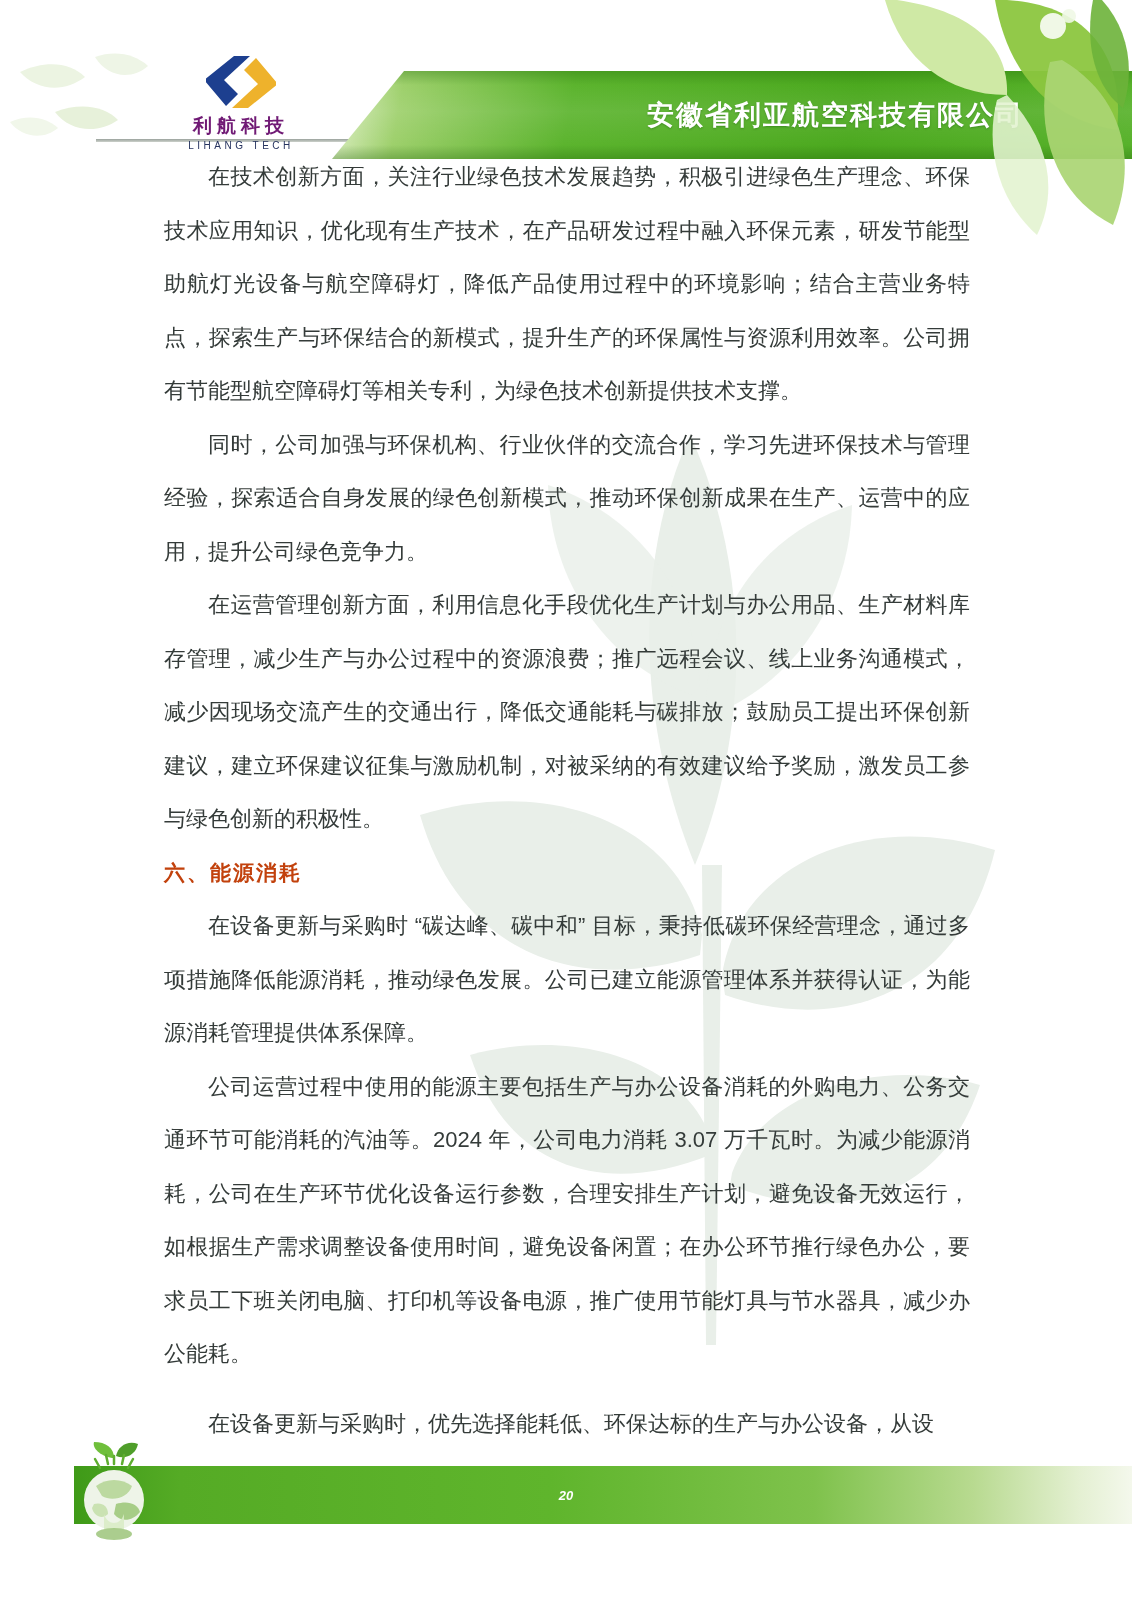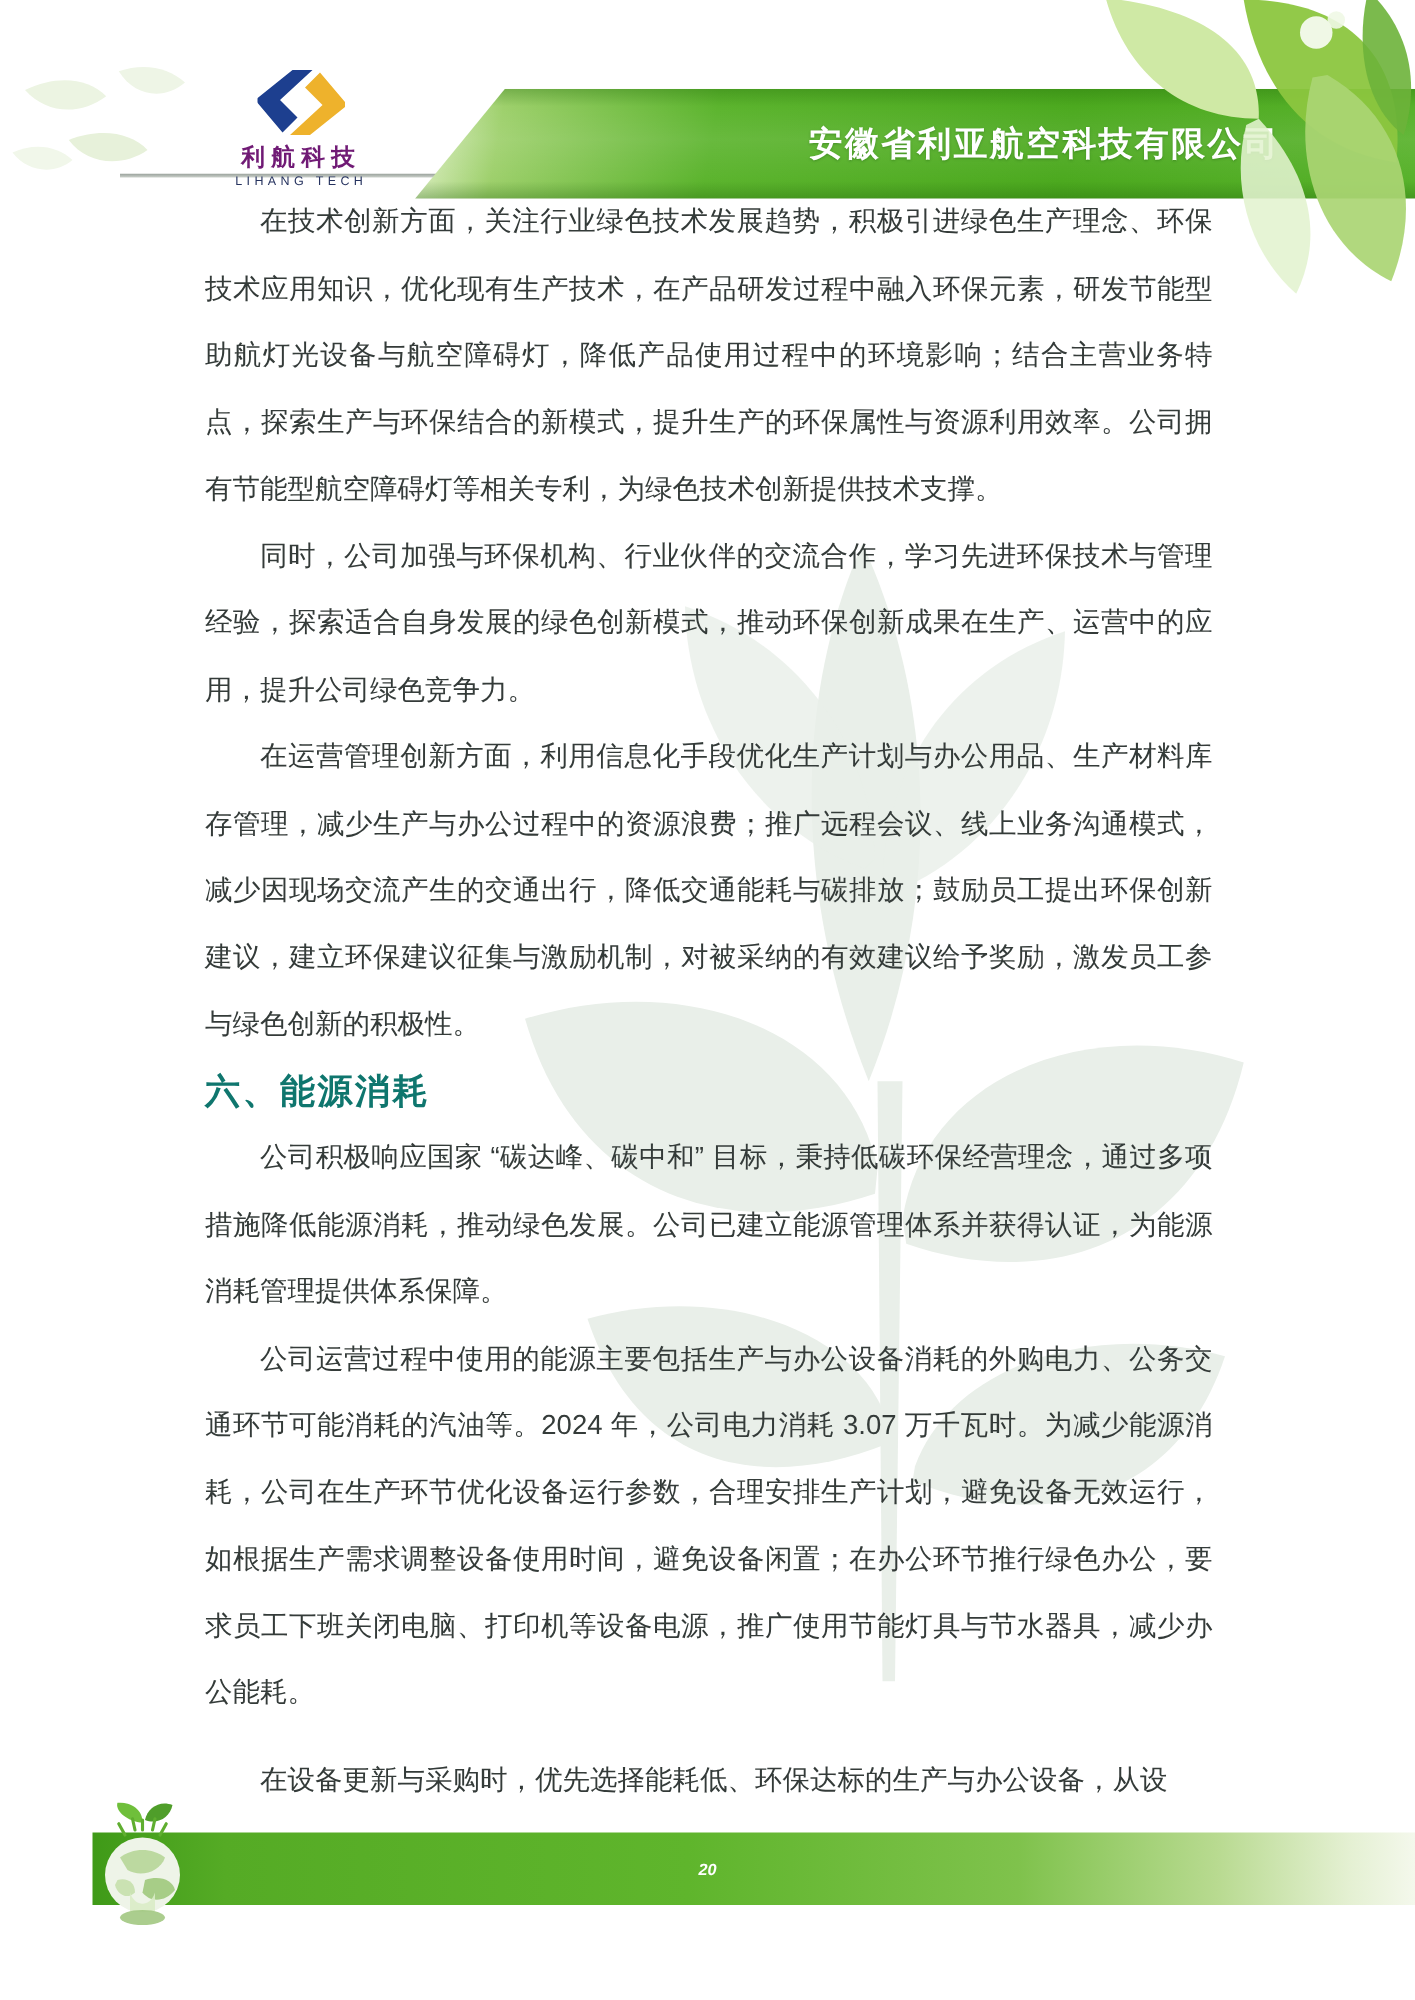--- a/index.html
+++ b/index.html
@@ -42,21 +42,21 @@
   .watermark { position:absolute; left:380px; top:395px; z-index:0; }
 
   
   main { position:absolute; left:164px; top:150px; width:806px; z-index:1; }
   .para {
     margin:0; font-size:22px; line-height:53.5px; color:#343b39;
     text-align:justify; text-indent:2em;
   }
   .para-gap { margin-top:16px; }
   .section-heading {
-    margin:0; font-size:28px; line-height:53.5px; color:#0f766e;
+    margin:0; font-size:21px; line-height:53.5px; color:#c2410c;
     font-weight:bold; letter-spacing:2px;
   }
 
   
   .footer-bar {
     position:absolute; left:74px; right:0; top:1466px; height:58px; z-index:1;
     background:linear-gradient(to right,
       #3f9a18 0%, #55ab25 10%, #5fb52c 45%, #7fc24c 70%,
       #b8da90 85%, #e4f0d2 95%, #f4f8ec 100%);
   }
@@ -123,21 +123,21 @@
         <path d="M322,470 L342,470 L336,950 L326,950 Z"></path>
       </g>
     </svg>
   </div>
 
   <main>
     <p class="para">在技术创新方面，关注行业绿色技术发展趋势，积极引进绿色生产理念、环保技术应用知识，优化现有生产技术，在产品研发过程中融入环保元素，研发节能型助航灯光设备与航空障碍灯，降低产品使用过程中的环境影响；结合主营业务特点，探索生产与环保结合的新模式，提升生产的环保属性与资源利用效率。公司拥有节能型航空障碍灯等相关专利，为绿色技术创新提供技术支撑。</p>
     <p class="para">同时，公司加强与环保机构、行业伙伴的交流合作，学习先进环保技术与管理经验，探索适合自身发展的绿色创新模式，推动环保创新成果在生产、运营中的应用，提升公司绿色竞争力。</p>
     <p class="para">在运营管理创新方面，利用信息化手段优化生产计划与办公用品、生产材料库存管理，减少生产与办公过程中的资源浪费；推广远程会议、线上业务沟通模式，减少因现场交流产生的交通出行，降低交通能耗与碳排放；鼓励员工提出环保创新建议，建立环保建议征集与激励机制，对被采纳的有效建议给予奖励，激发员工参与绿色创新的积极性。</p>
     <h2 class="section-heading">六、能源消耗</h2>
-    <p class="para">公司积极响应国家 “碳达峰、碳中和” 目标，秉持低碳环保经营理念，通过多项措施降低能源消耗，推动绿色发展。公司已建立能源管理体系并获得认证，为能源消耗管理提供体系保障。</p>
+    <p class="para">在设备更新与采购时 “碳达峰、碳中和” 目标，秉持低碳环保经营理念，通过多项措施降低能源消耗，推动绿色发展。公司已建立能源管理体系并获得认证，为能源消耗管理提供体系保障。</p>
     <p class="para">公司运营过程中使用的能源主要包括生产与办公设备消耗的外购电力、公务交通环节可能消耗的汽油等。2024 年，公司电力消耗 3.07 万千瓦时。为减少能源消耗，公司在生产环节优化设备运行参数，合理安排生产计划，避免设备无效运行，如根据生产需求调整设备使用时间，避免设备闲置；在办公环节推行绿色办公，要求员工下班关闭电脑、打印机等设备电源，推广使用节能灯具与节水器具，减少办公能耗。</p>
     <p class="para para-gap">在设备更新与采购时，优先选择能耗低、环保达标的生产与办公设备，从设</p>
   </main>
 
   <footer>
     <div class="footer-bar"></div>
     <div class="page-num">20</div>
     <div class="globe">
       <svg width="64" height="104" viewBox="0 0 64 104">
         <path d="M30,16 C18,14 10,6 12,0 C24,0 32,6 32,16 Z" fill="#6fbf3b"></path>

